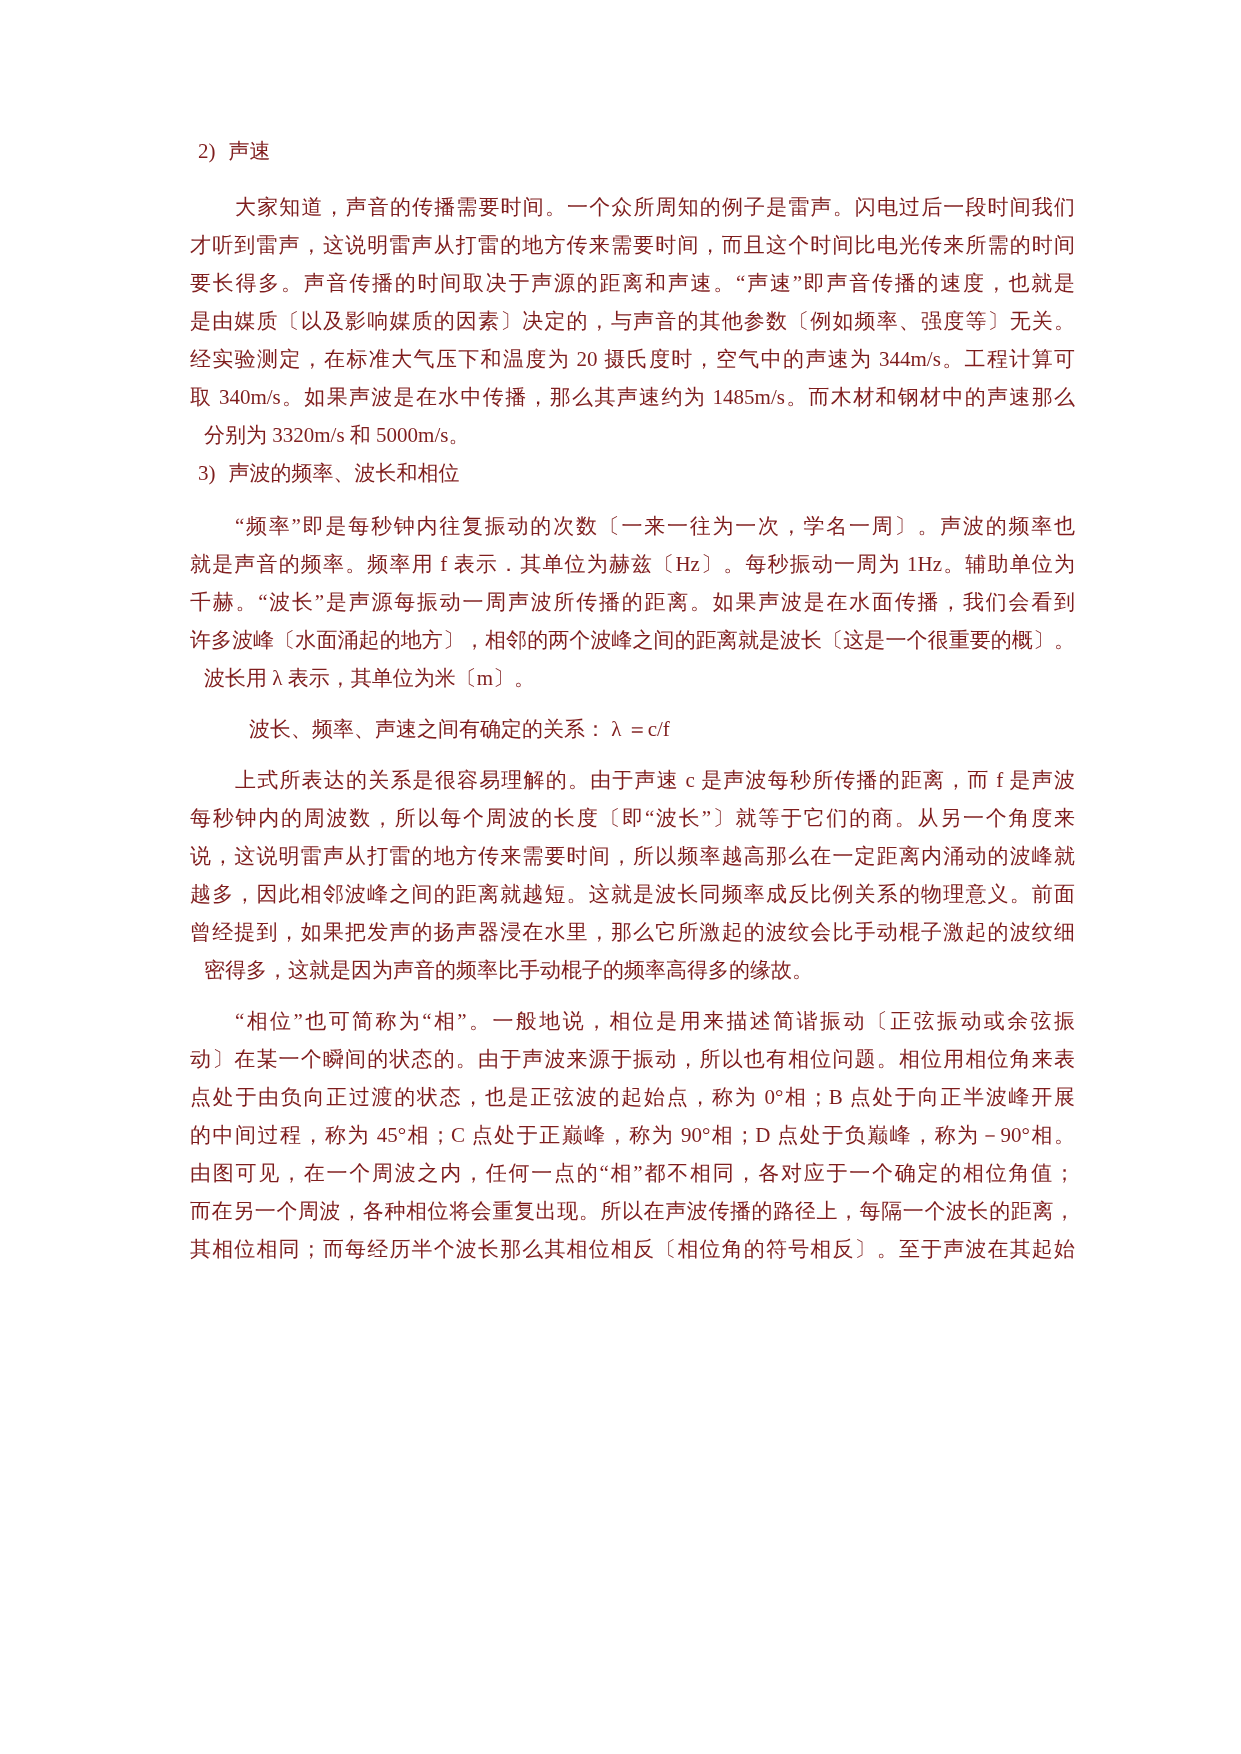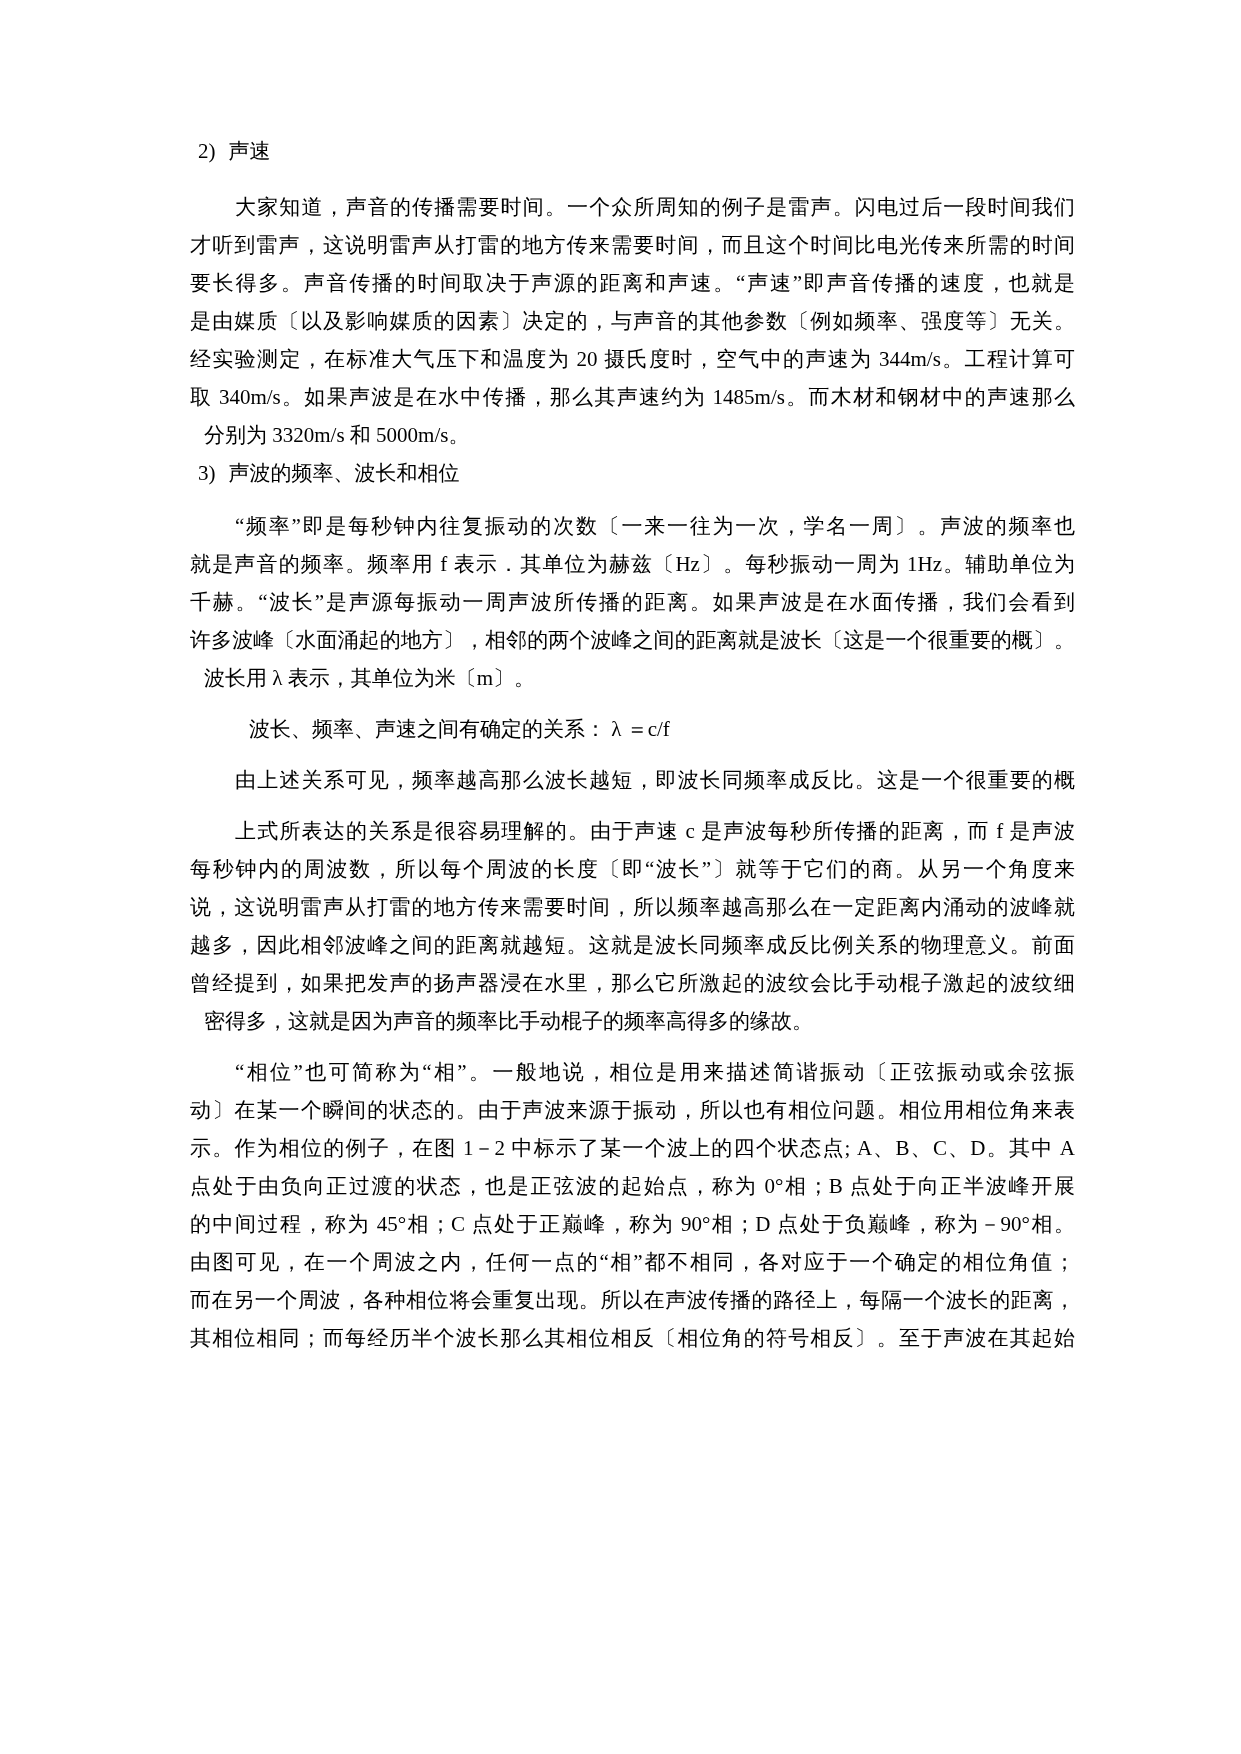--- a/index.html
+++ b/index.html
@@ -9,21 +9,21 @@
     background: #ffffff;
     position: relative;
     overflow: hidden;
     font-family: "Liberation Serif", "DejaVu Serif", serif;
   }
   .doc {
     position: absolute;
     left: 190px;
     top: 132px;
     width: 885px;
-    color: #000000;
+    color: #7f1d1d;
     font-size: 21px;
     line-height: 38px;
   }
   .block { margin: 0; }
   .b0 { margin-top: 0; }
   .b1 { margin-top: 18px; }
   .b2 { margin-top: 0; }
   .b3 { margin-top: 15px; }
   .b4, .b5, .b6, .b7 { margin-top: 13px; }
   .heading { padding-left: 8px; white-space: nowrap; }
@@ -55,33 +55,31 @@
       <div class="line">“频率”即是每秒钟内往复振动的次数〔一来一往为一次，学名一周〕。声波的频率也</div>
       <div class="line">就是声音的频率。频率用 f 表示．其单位为赫兹〔Hz〕。每秒振动一周为 1Hz。辅助单位为</div>
       <div class="line">千赫。“波长”是声源每振动一周声波所传播的距离。如果声波是在水面传播，我们会看到</div>
       <div class="line">许多波峰〔水面涌起的地方〕，相邻的两个波峰之间的距离就是波长〔这是一个很重要的概〕。</div>
       <div class="line lastline">波长用 λ 表示，其单位为米〔m〕。</div>
     </div>
     <div class="para block b4">
       <div class="line lastline">波长、频率、声速之间有确定的关系：  λ ＝c/f</div>
     </div>
     <div class="para block b5">
-      <div class="line">由上述关系可见，频率越高那么波长越短，即波长同频率成反比。这是一个很重要的概</div>
     </div>
     <div class="para block b6">
       <div class="line">上式所表达的关系是很容易理解的。由于声速 c 是声波每秒所传播的距离，而 f 是声波</div>
       <div class="line">每秒钟内的周波数，所以每个周波的长度〔即“波长”〕就等于它们的商。从另一个角度来</div>
       <div class="line">说，这说明雷声从打雷的地方传来需要时间，所以频率越高那么在一定距离内涌动的波峰就</div>
       <div class="line">越多，因此相邻波峰之间的距离就越短。这就是波长同频率成反比例关系的物理意义。前面</div>
       <div class="line">曾经提到，如果把发声的扬声器浸在水里，那么它所激起的波纹会比手动棍子激起的波纹细</div>
       <div class="line lastline">密得多，这就是因为声音的频率比手动棍子的频率高得多的缘故。</div>
     </div>
     <div class="para block b7">
       <div class="line">“相位”也可简称为“相”。一般地说，相位是用来描述简谐振动〔正弦振动或余弦振</div>
       <div class="line">动〕在某一个瞬间的状态的。由于声波来源于振动，所以也有相位问题。相位用相位角来表</div>
-      <div class="line">示。作为相位的例子，在图 1－2 中标示了某一个波上的四个状态点; A、B、C、D。其中 A</div>
       <div class="line">点处于由负向正过渡的状态，也是正弦波的起始点，称为 0°相；B 点处于向正半波峰开展</div>
       <div class="line">的中间过程，称为 45°相；C 点处于正巅峰，称为 90°相；D 点处于负巅峰，称为－90°相。</div>
       <div class="line">由图可见，在一个周波之内，任何一点的“相”都不相同，各对应于一个确定的相位角值；</div>
       <div class="line">而在另一个周波，各种相位将会重复出现。所以在声波传播的路径上，每隔一个波长的距离，</div>
       <div class="line">其相位相同；而每经历半个波长那么其相位相反〔相位角的符号相反〕。至于声波在其起始</div>
     </div>
   </div>
 
 </body></html>

